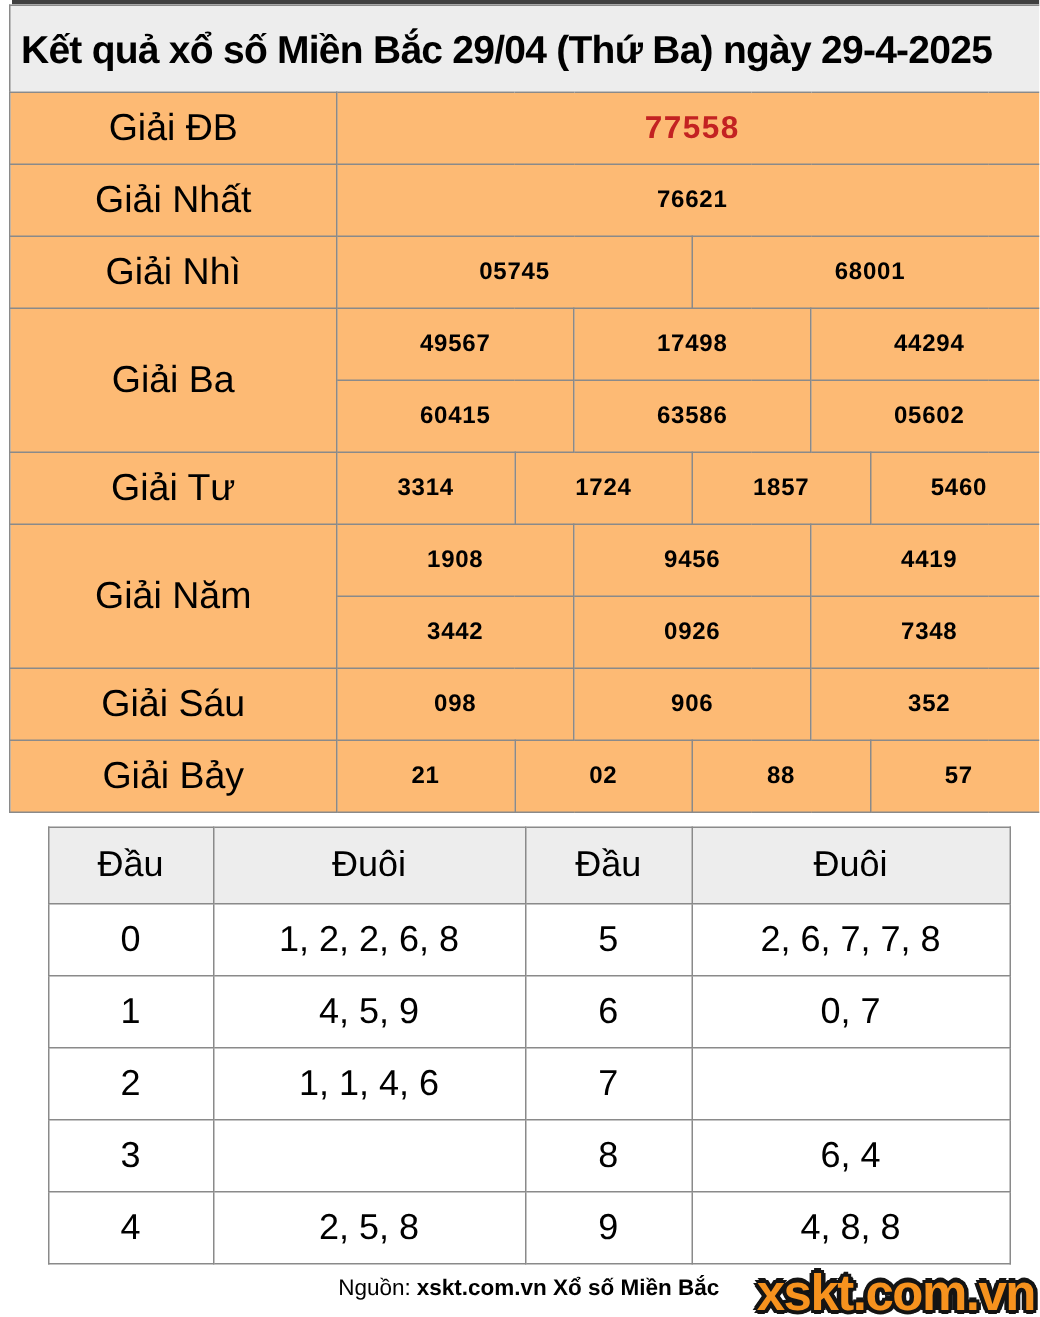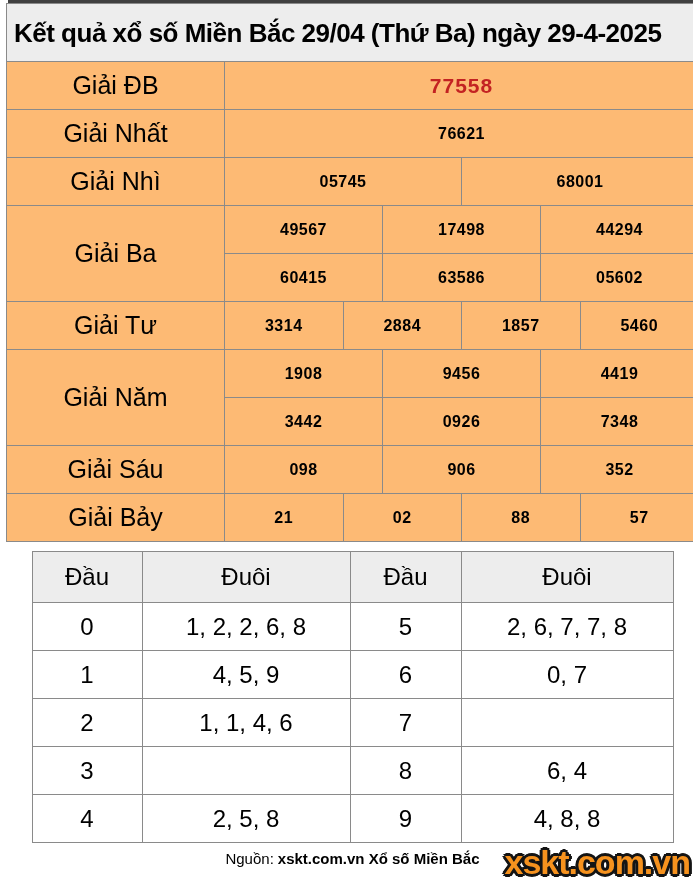--- a/index.html
+++ b/index.html
@@ -137,21 +137,21 @@
         <td colspan="4" class="num">44294</td>
       </tr>
       <tr>
         <td colspan="4" class="num">60415</td>
         <td colspan="4" class="num">63586</td>
         <td colspan="4" class="num">05602</td>
       </tr>
       <tr>
         <td class="label">Giải Tư</td>
         <td colspan="3" class="num">3314</td>
-        <td colspan="3" class="num">2884</td>
+        <td colspan="3" class="num">1724</td>
         <td colspan="3" class="num">1857</td>
         <td colspan="3" class="num">5460</td>
       </tr>
       <tr>
         <td class="label" rowspan="2">Giải Năm</td>
         <td colspan="4" class="num">1908</td>
         <td colspan="4" class="num">9456</td>
         <td colspan="4" class="num">4419</td>
       </tr>
       <tr>

